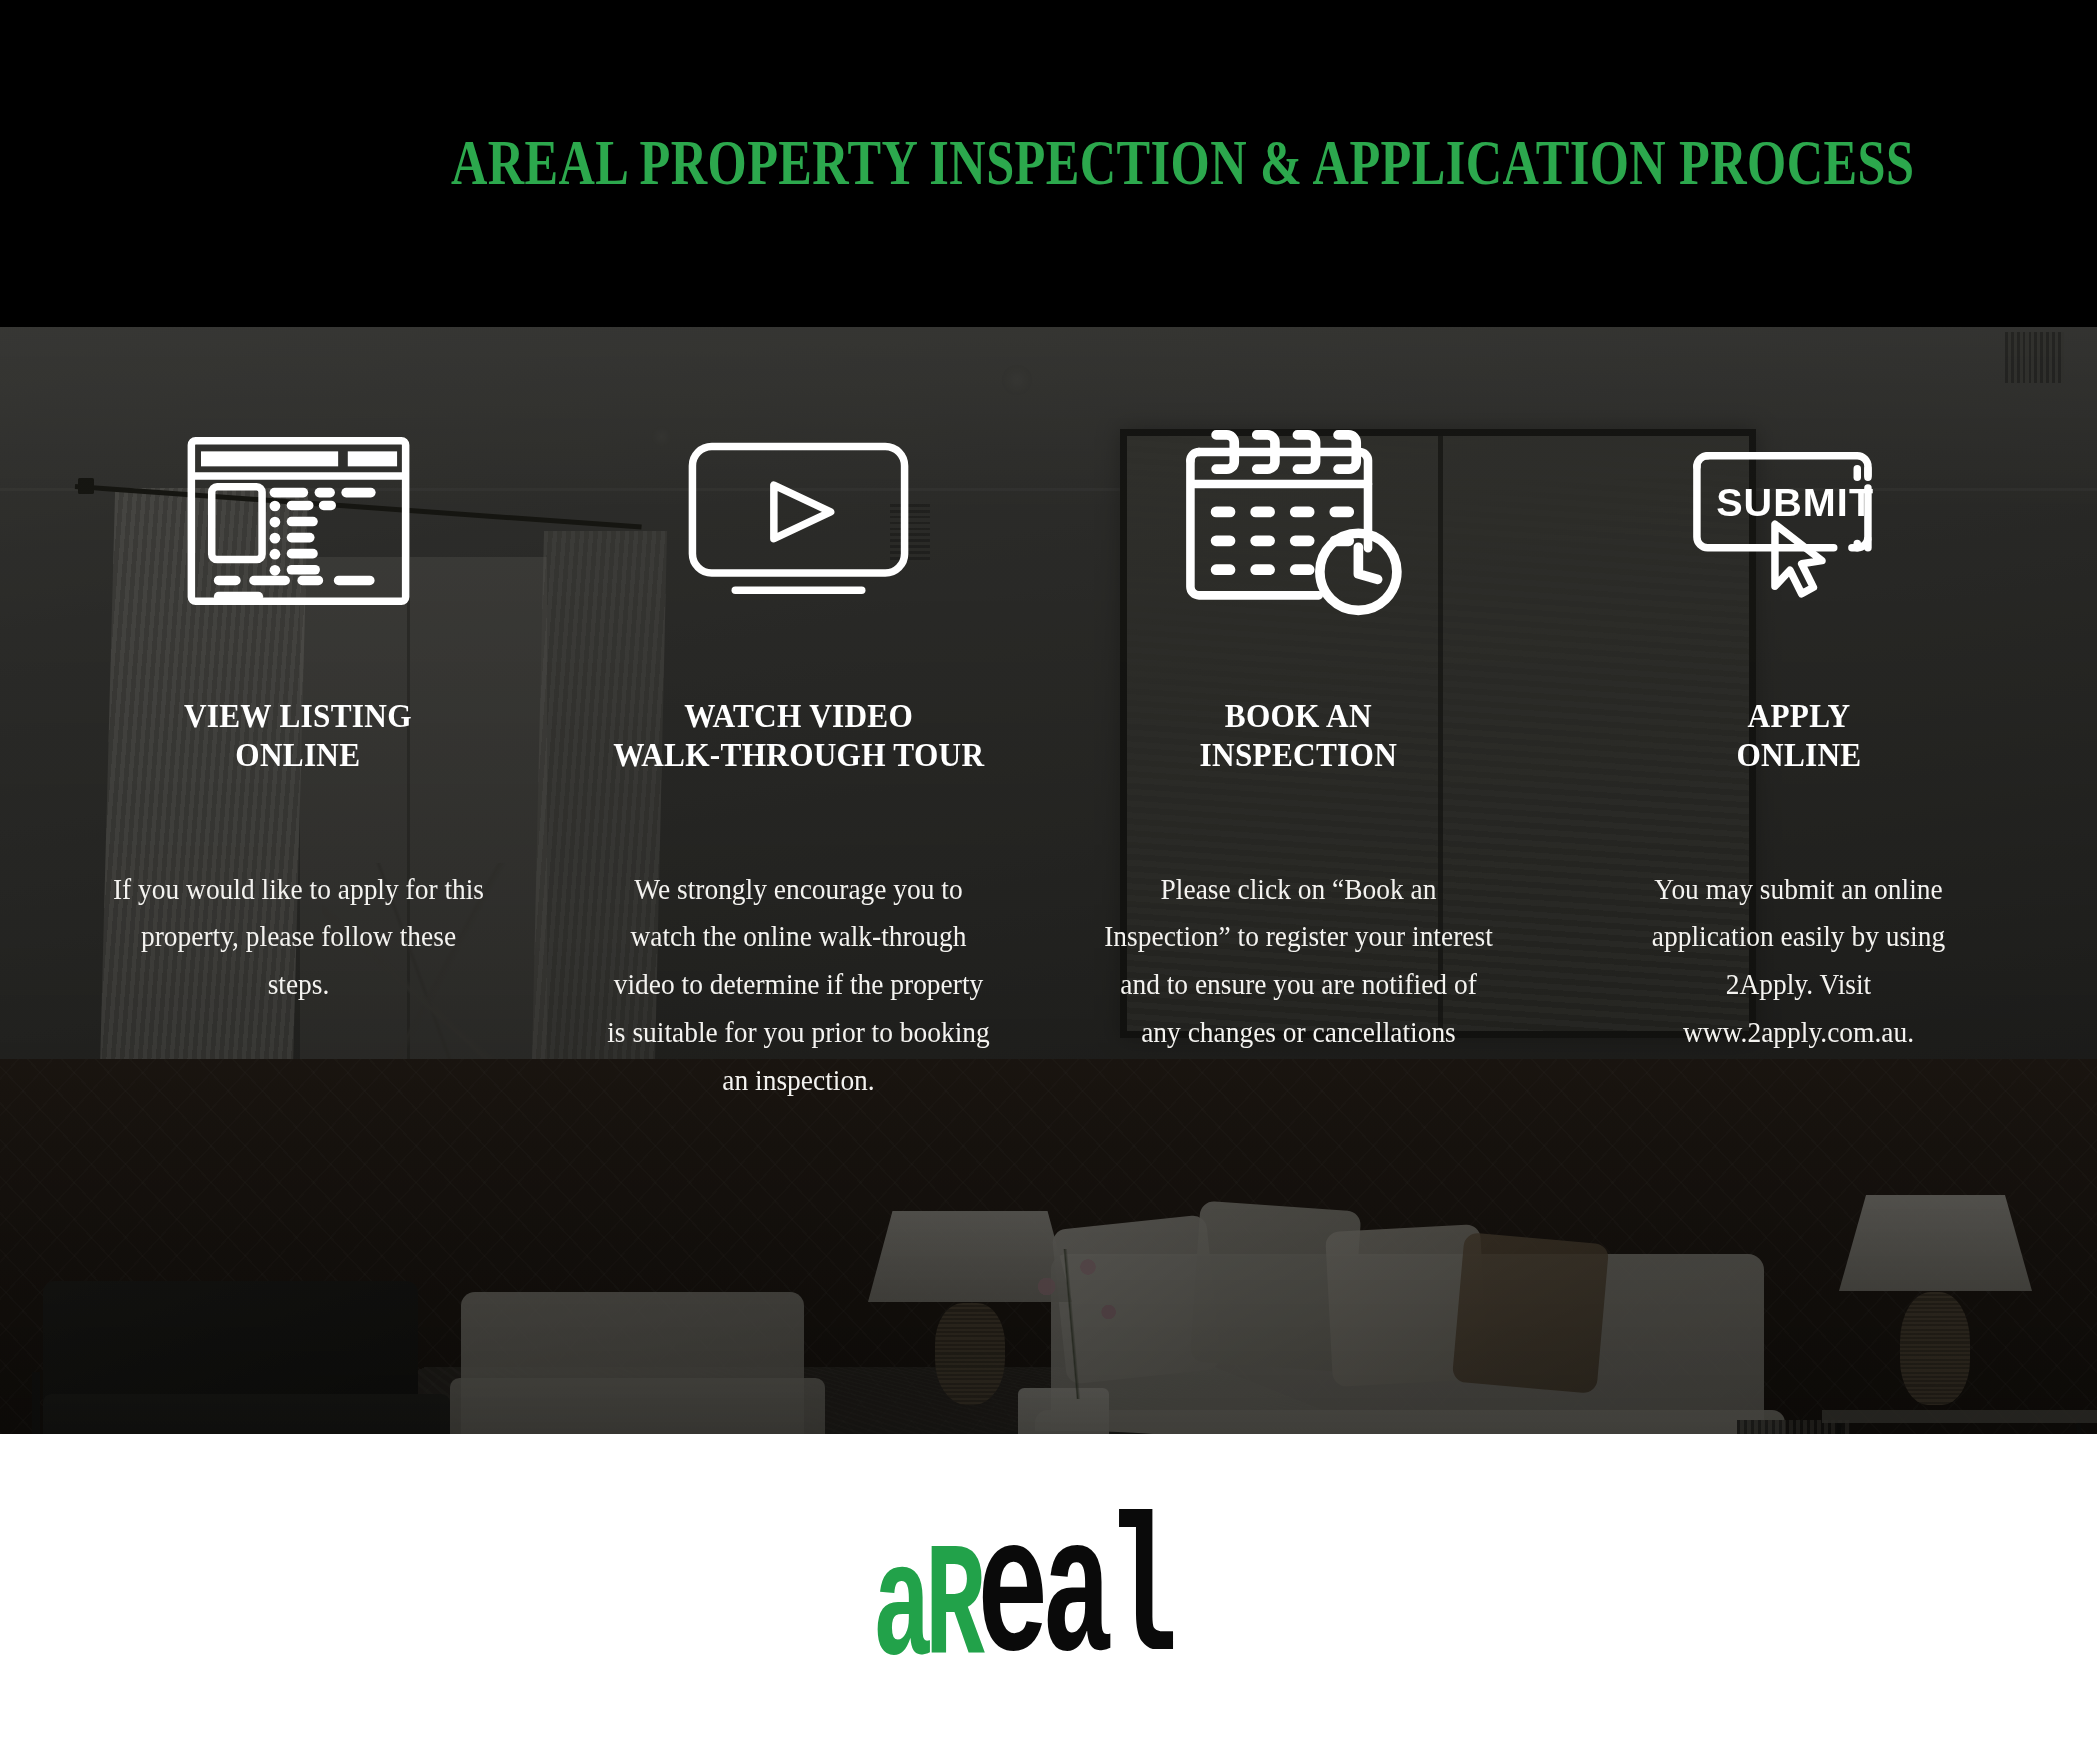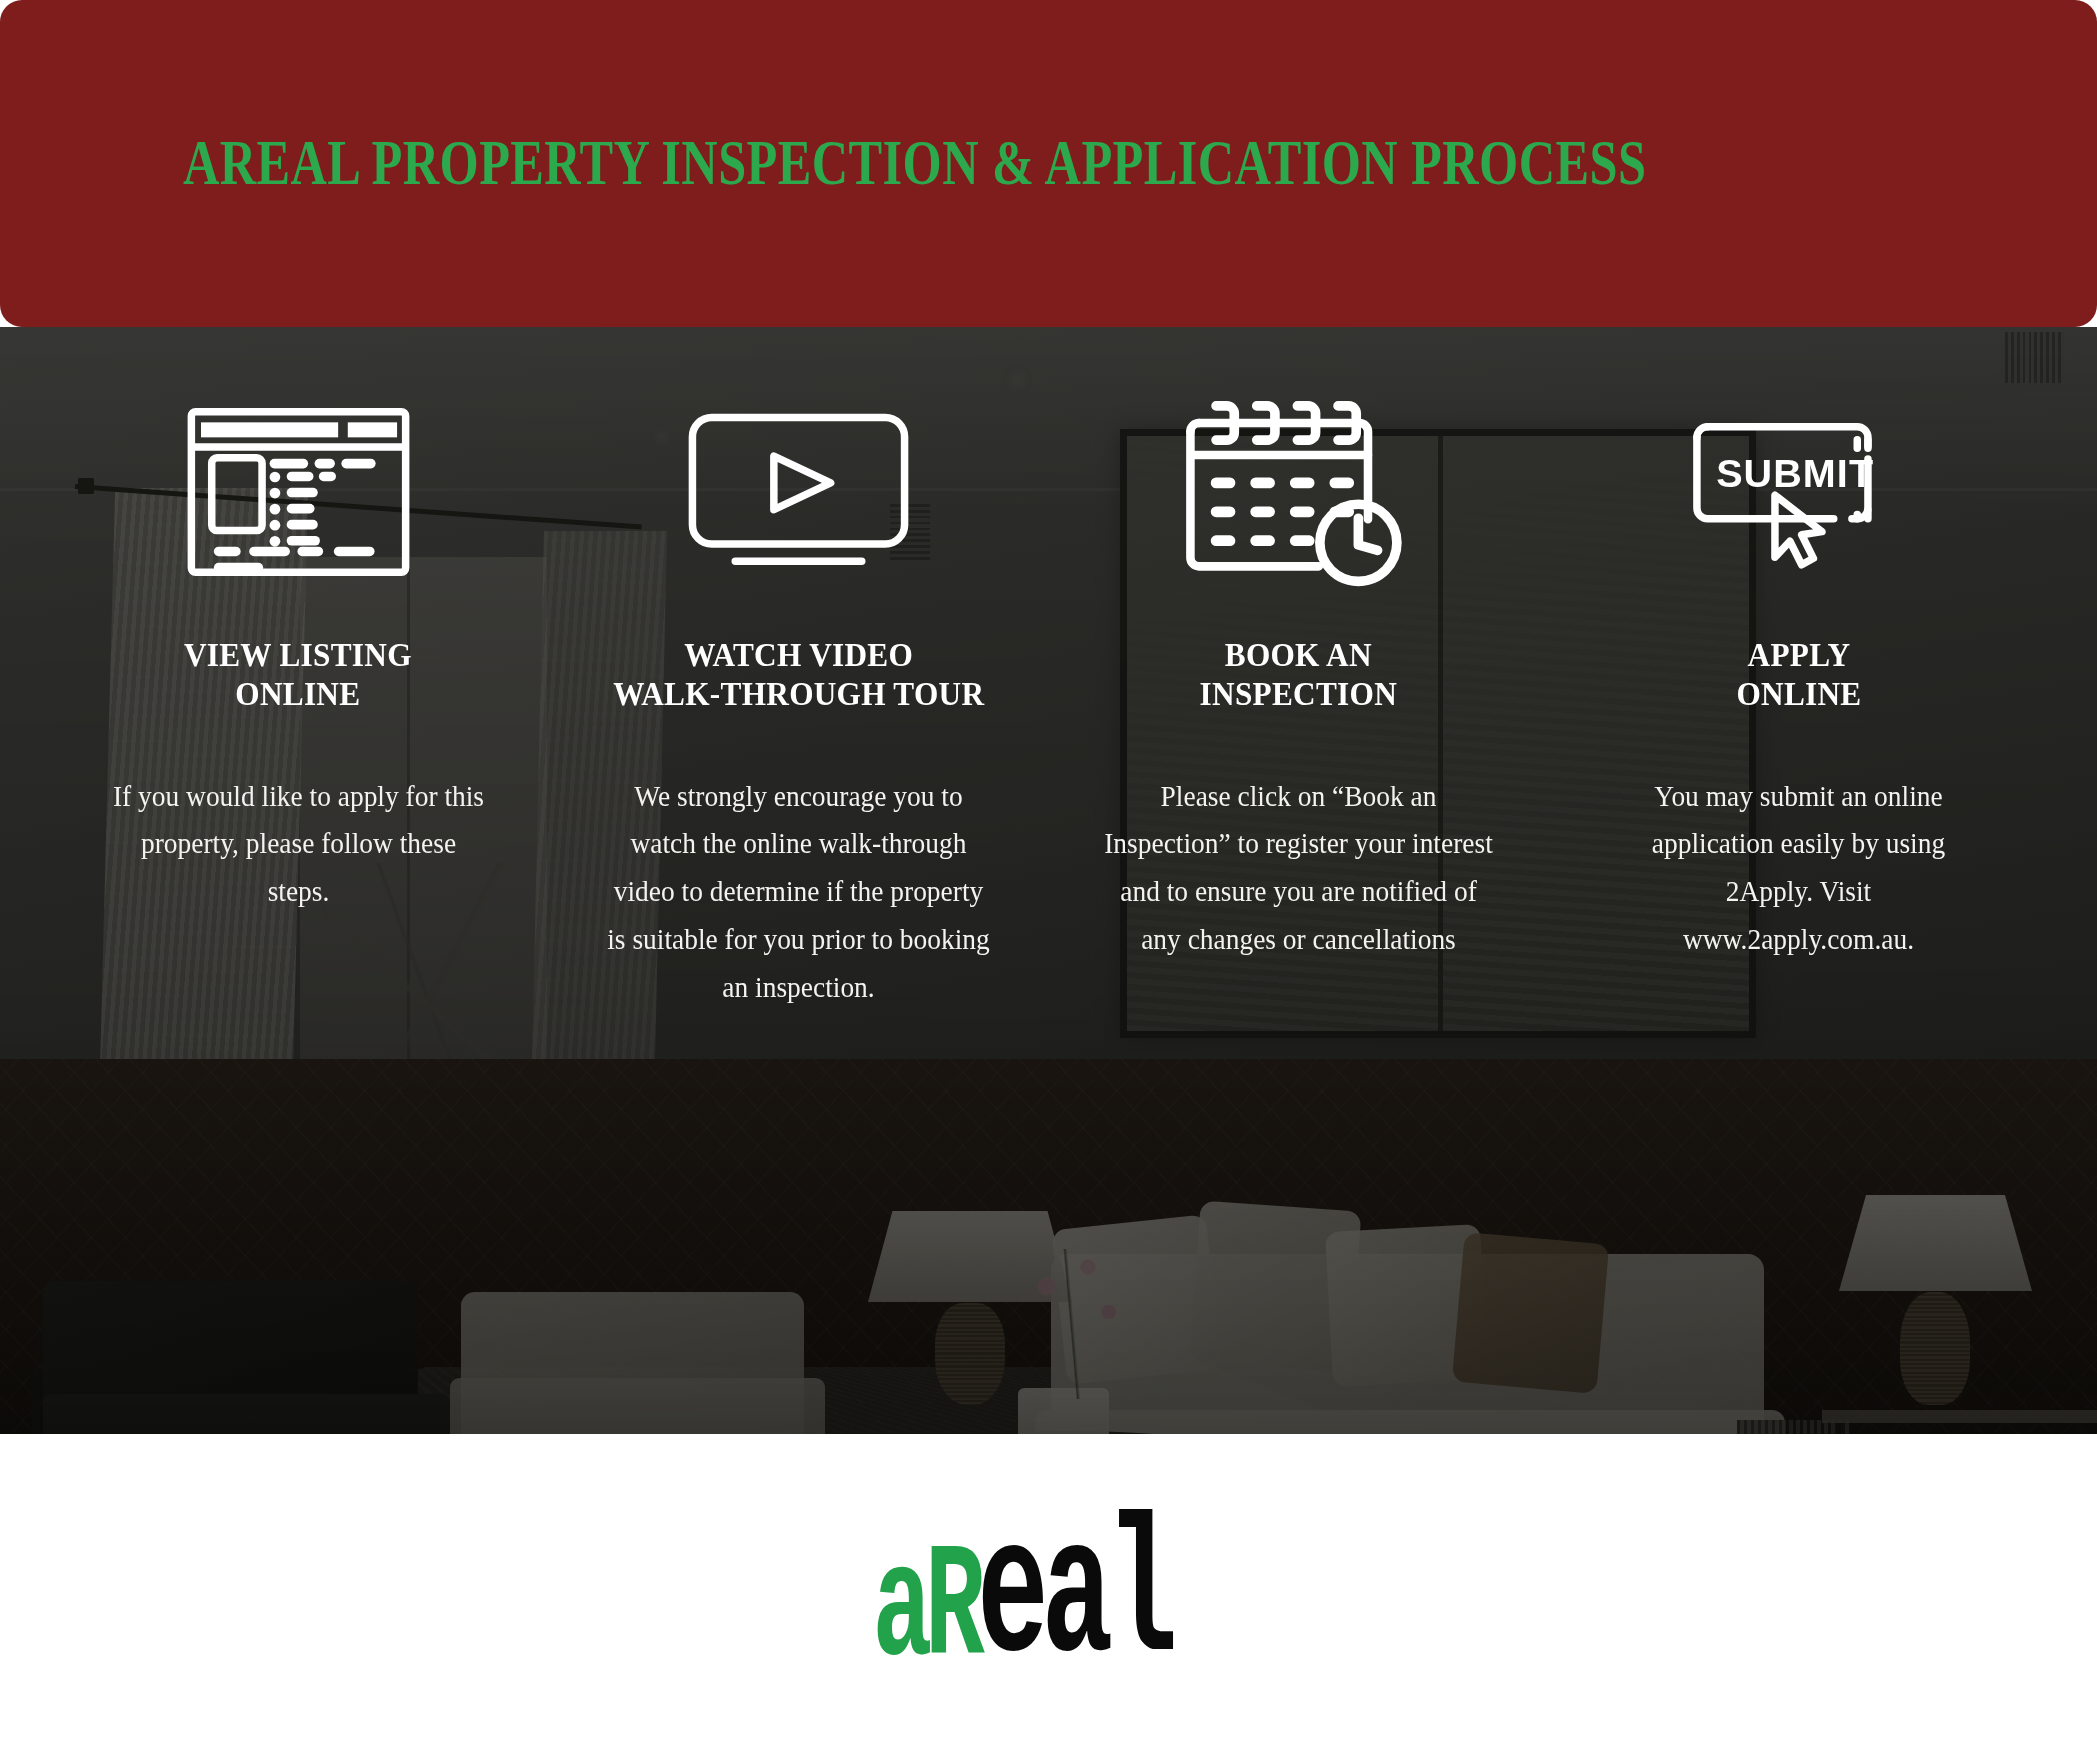--- a/index.html
+++ b/index.html
@@ -7,23 +7,22 @@
     width:2097px;height:1763px;
     background:#ffffff;
     font-family:"Liberation Serif", serif;
     overflow:hidden;
     position:relative;
   }
 
   
   .header{
     height:327px;
-    display:flex;align-items:center;justify-content:flex-start;
-    background:#7f1d1d;
-    border-radius:22px;
+    display:flex;align-items:center;justify-content:flex-end;
+    background:#000000;
   }
   .title{
     font-family:"Liberation Serif", serif;
     font-weight:bold;
     font-size:63px;
     letter-spacing:0.5px;
     color:#2CA84D;
     transform:scaleX(0.80);
     transform-origin:center center;
     white-space:nowrap;
@@ -237,21 +236,22 @@
   
   .cols{
     position:absolute;inset:0;
     display:flex;
     padding:0 48px;
     box-sizing:border-box;
   }
   .col{
     flex:1 1 0;
     display:flex;flex-direction:column;align-items:center;
-    padding-top:68px;
+    padding-top:97px;
+    gap:32px;
   }
   .icon-wrap{
     height:193px;
     display:flex;align-items:center;justify-content:center;
   }
   .col-title{
     margin-top:48px;
     color:#ffffff;
     font-family:"Liberation Serif", serif;
     font-weight:bold;

